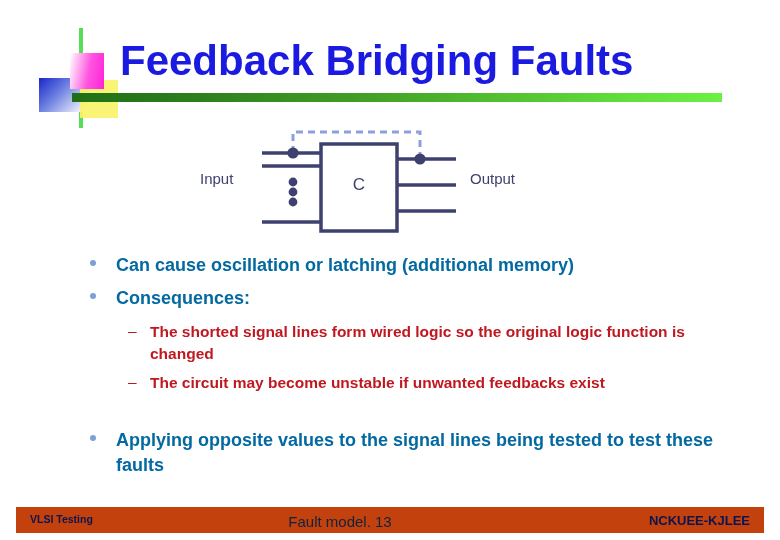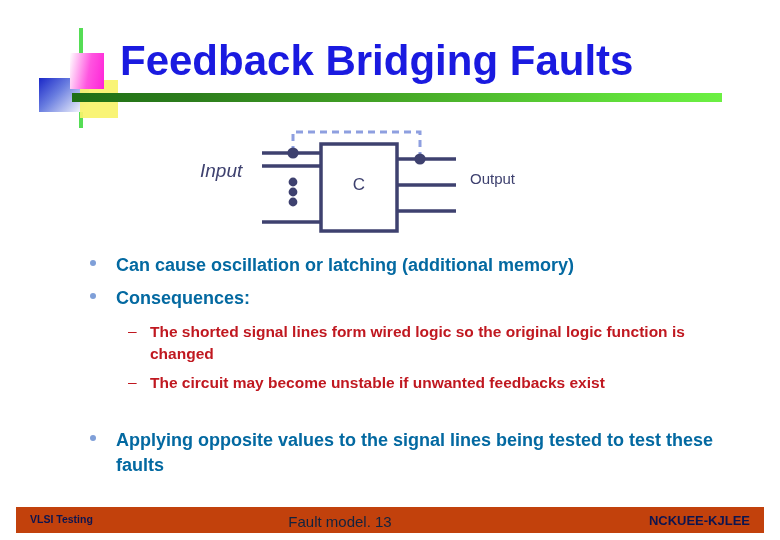--- a/index.html
+++ b/index.html
@@ -73,24 +73,23 @@
     width: 650px; height: 9px;
     background: linear-gradient(90deg, #1f6f16 0%, #2c7d1c 18%, #44a426 48%, #63e33c 88%, #6cf043 100%);
   }
 
   
   .circuit { position: absolute; left: 190px; top: 120px; width: 400px; height: 125px; }
   .circuit svg { display: block; }
 
   .lbl-input {
     position: absolute;
-    left: 200px; top: 160px;
-    font-size: 19px;
+    left: 200px; top: 170px;
+    font-size: 15px;
     color: #3e416f;
-    font-style: italic;
   }
   .lbl-output {
     position: absolute;
     left: 470px; top: 170px;
     font-size: 15px;
     color: #3e416f;
   }
 
   
   .bullet-block { position: absolute; left: 0; top: 0; width: 780px; }

